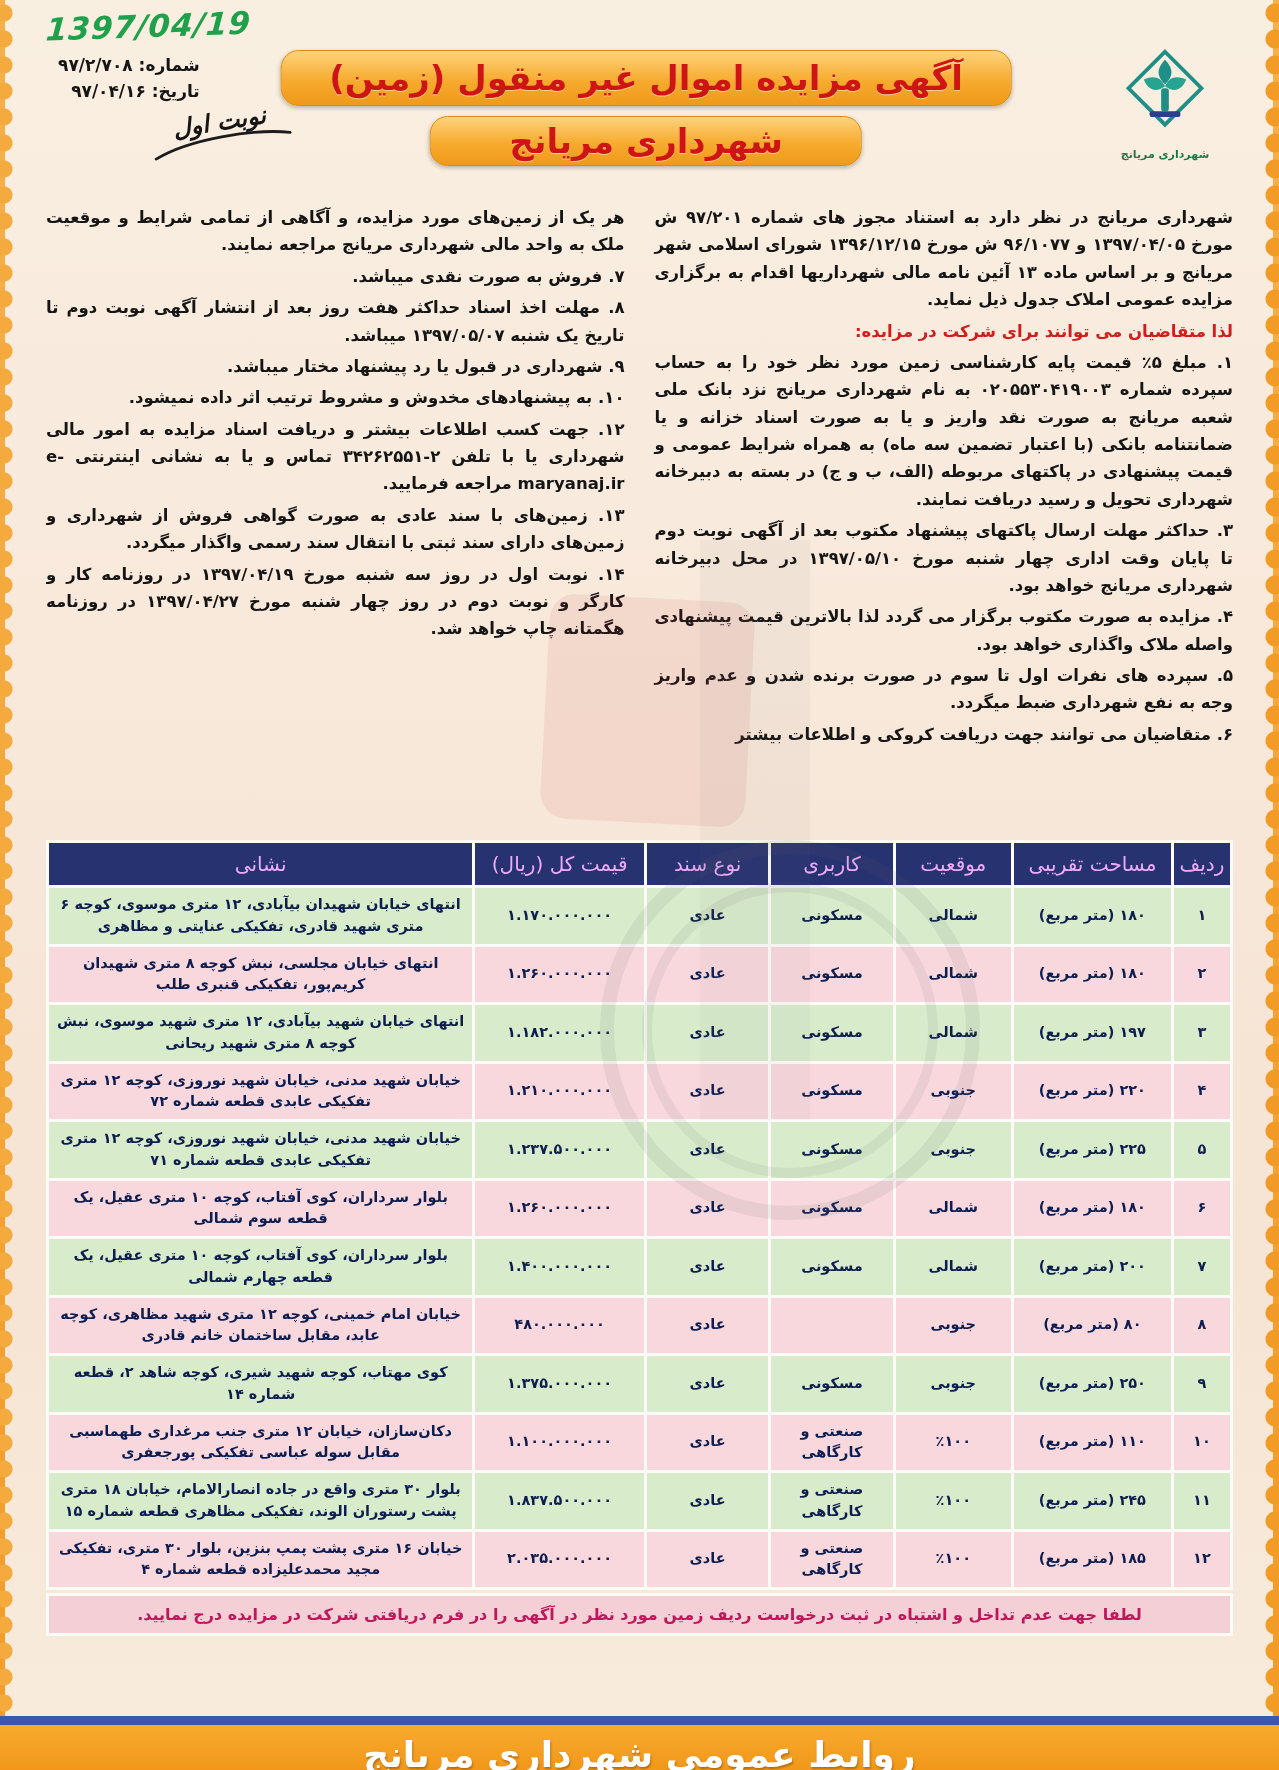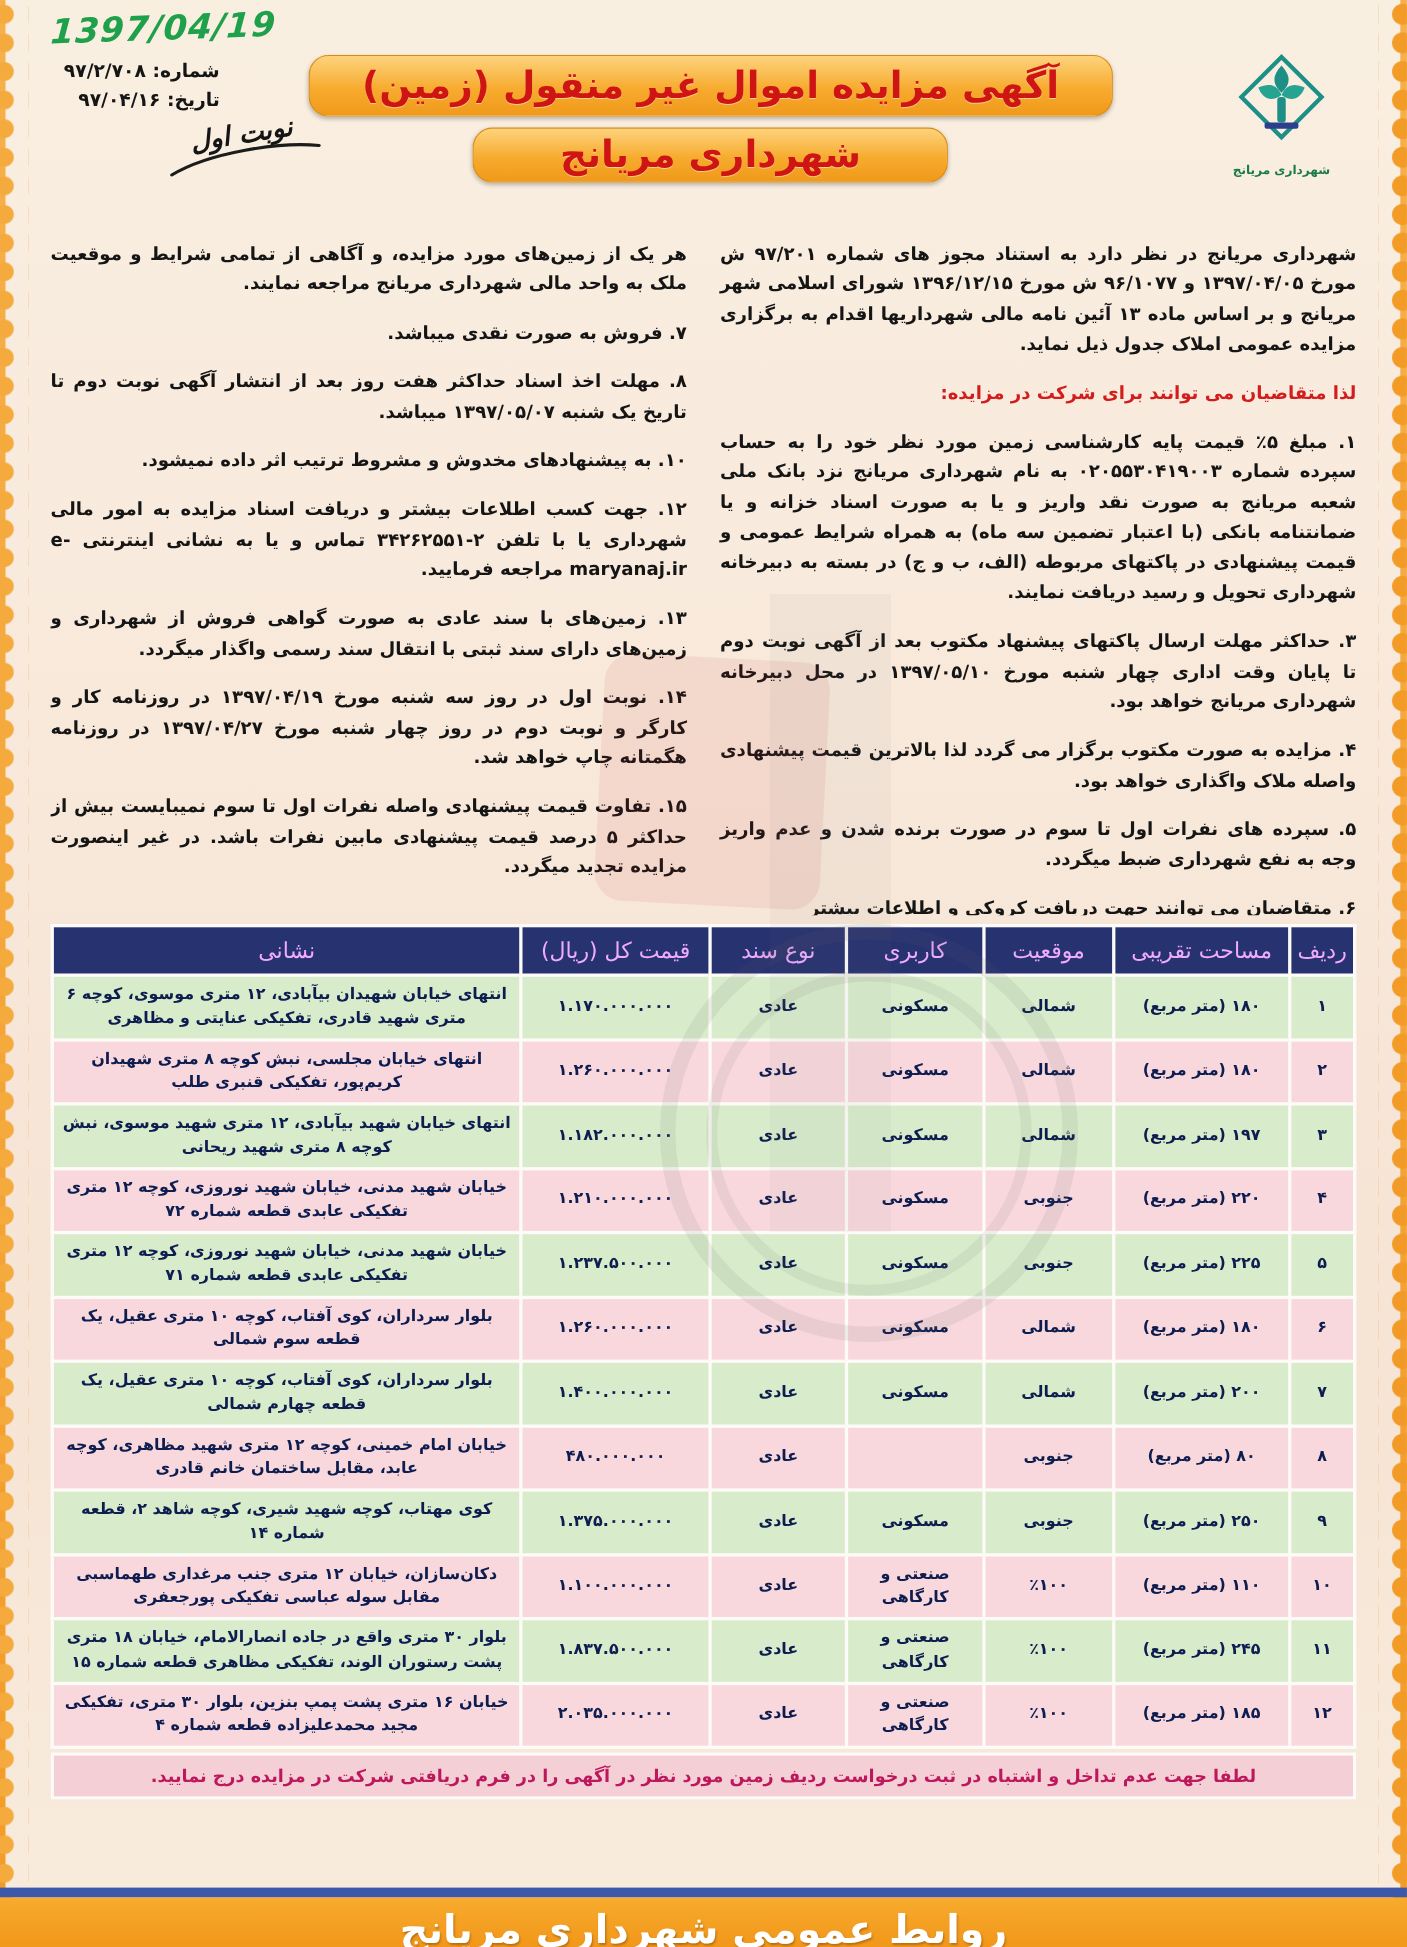--- a/index.html
+++ b/index.html
@@ -72,21 +72,21 @@
   .logo { position:absolute; top:38px; right:8px; width:120px; text-align:center; }
   .logo-caption { font-size:11px; font-weight:700; color:#1b7a4a; margin-top:2px; }
 
   
   .columns {
     position:relative; z-index:2;
     display:flex; gap:30px; direction:rtl;
     height:632px; overflow:hidden; margin-top:4px;
   }
   .col { flex:1 1 0; text-align:justify; }
-  .para { margin:17px 0 3px 0; font-size:16.5px; font-weight:600; line-height:1.66; }
+  .para { margin:4px 0 3px 0; font-size:16.5px; font-weight:600; line-height:1.66; }
   .para.emphasis { color:#d31c1c; font-weight:800; }
 
   
   table.lots { position:relative; z-index:2; width:100%; border-collapse:collapse; direction:rtl; margin-top:8px; }
   table.lots th {
     background:#273271; color:#f0abfc; font-size:20px; font-weight:400;
     border:3px solid #fdfbf7; padding:9px 3px; white-space:nowrap;
   }
   table.lots td {
     border:3px solid #fdfbf7; padding:6px 8px; text-align:center;
@@ -161,25 +161,25 @@
         <p class="para">۱. مبلغ ۵٪ قیمت پایه کارشناسی زمین مورد نظر خود را به حساب سپرده شماره ۰۲۰۵۵۳۰۴۱۹۰۰۳ به نام شهرداری مریانج نزد بانک ملی شعبه مریانج به صورت نقد واریز و یا به صورت اسناد خزانه و یا ضمانتنامه بانکی (با اعتبار تضمین سه ماه) به همراه شرایط عمومی و قیمت پیشنهادی در پاکتهای مربوطه (الف، ب و ج) در بسته به دبیرخانه شهرداری تحویل و رسید دریافت نمایند.</p>
         <p class="para">۳. حداکثر مهلت ارسال پاکتهای پیشنهاد مکتوب بعد از آگهی نوبت دوم تا پایان وقت اداری چهار شنبه مورخ ۱۳۹۷/۰۵/۱۰ در محل دبیرخانه شهرداری مریانج خواهد بود.</p>
         <p class="para">۴. مزایده به صورت مکتوب برگزار می گردد لذا بالاترین قیمت پیشنهادی واصله ملاک واگذاری خواهد بود.</p>
         <p class="para">۵. سپرده های نفرات اول تا سوم در صورت برنده شدن و عدم واریز وجه به نفع شهرداری ضبط میگردد.</p>
         <p class="para">۶. متقاضیان می توانند جهت دریافت کروکی و اطلاعات بیشتر</p>
       </div>
     <div class="col">
         <p class="para">هر یک از زمین‌های مورد مزایده، و آگاهی از تمامی شرایط و موقعیت ملک به واحد مالی شهرداری مریانج مراجعه نمایند.</p>
         <p class="para">۷. فروش به صورت نقدی میباشد.</p>
         <p class="para">۸. مهلت اخذ اسناد حداکثر هفت روز بعد از انتشار آگهی نوبت دوم تا تاریخ یک شنبه ۱۳۹۷/۰۵/۰۷ میباشد.</p>
+        <p class="para">۹. شهرداری در قبول یا رد پیشنهاد مختار میباشد.</p>
         <p class="para">۱۰. به پیشنهادهای مخدوش و مشروط ترتیب اثر داده نمیشود.</p>
         <p class="para">۱۲. جهت کسب اطلاعات بیشتر و دریافت اسناد مزایده به امور مالی شهرداری یا با تلفن ۲-۳۴۲۶۲۵۵۱ تماس و یا به نشانی اینترنتی e-maryanaj.ir مراجعه فرمایید.</p>
         <p class="para">۱۳. زمین‌های با سند عادی به صورت گواهی فروش از شهرداری و زمین‌های دارای سند ثبتی با انتقال سند رسمی واگذار میگردد.</p>
         <p class="para">۱۴. نوبت اول در روز سه شنبه مورخ ۱۳۹۷/۰۴/۱۹ در روزنامه کار و کارگر و نوبت دوم در روز چهار شنبه مورخ ۱۳۹۷/۰۴/۲۷ در روزنامه هگمتانه چاپ خواهد شد.</p>
-        <p class="para">۱۵. تفاوت قیمت پیشنهادی واصله نفرات اول تا سوم نمیبایست بیش از حداکثر ۵ درصد قیمت پیشنهادی مابین نفرات باشد. در غیر اینصورت مزایده تجدید میگردد.</p>
       </div>
   </main>
 
   <table class="lots">
     <colgroup>
       <col style="width:5%">
         <col style="width:13.5%">
         <col style="width:10%">
         <col style="width:10.5%">
       <col style="width:10.5%">

